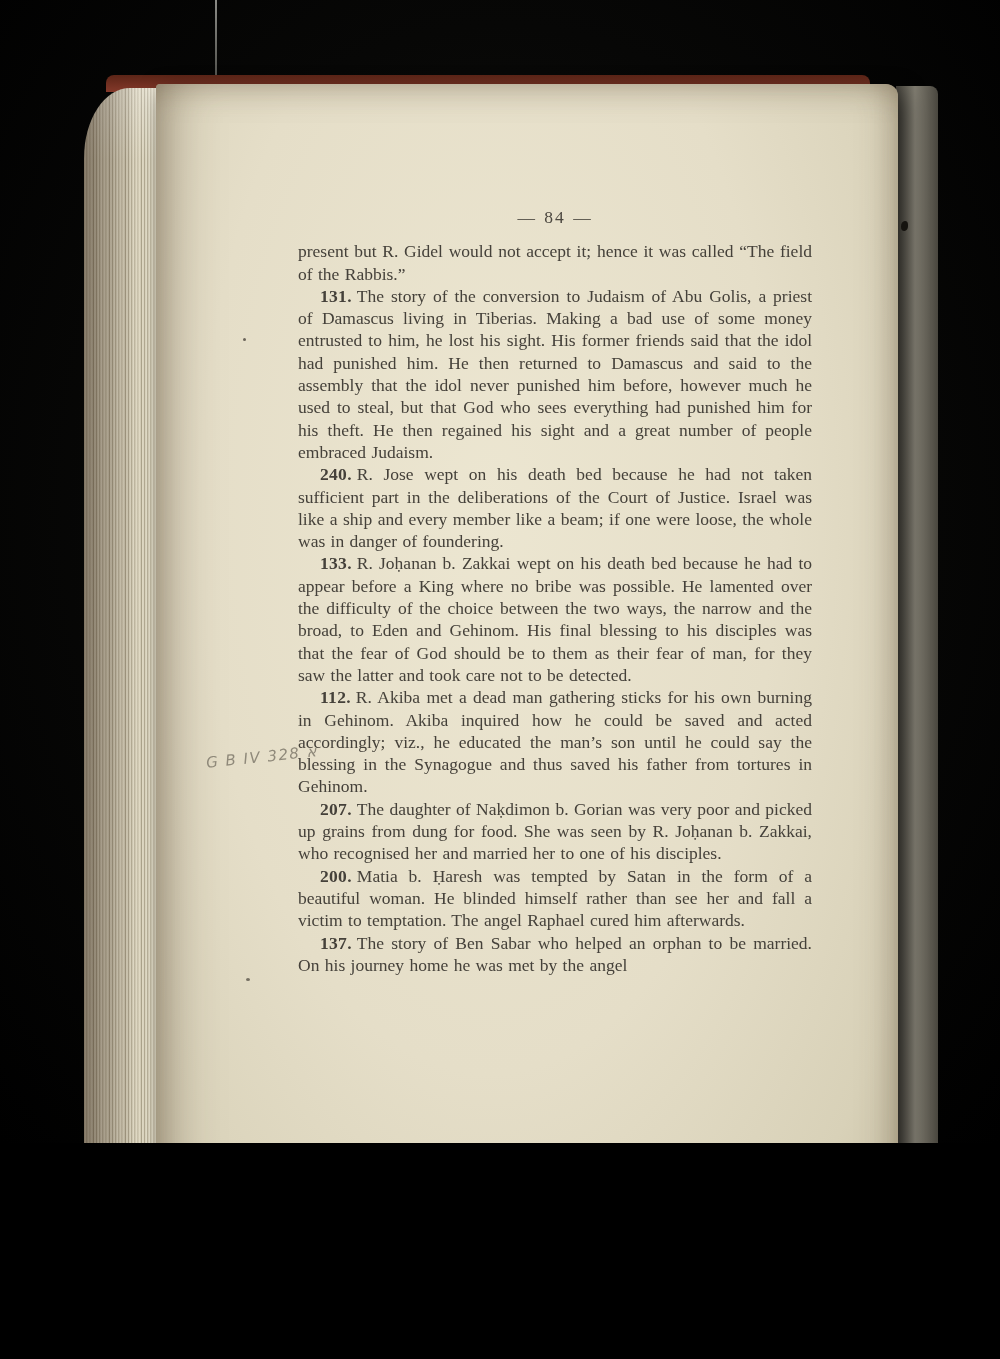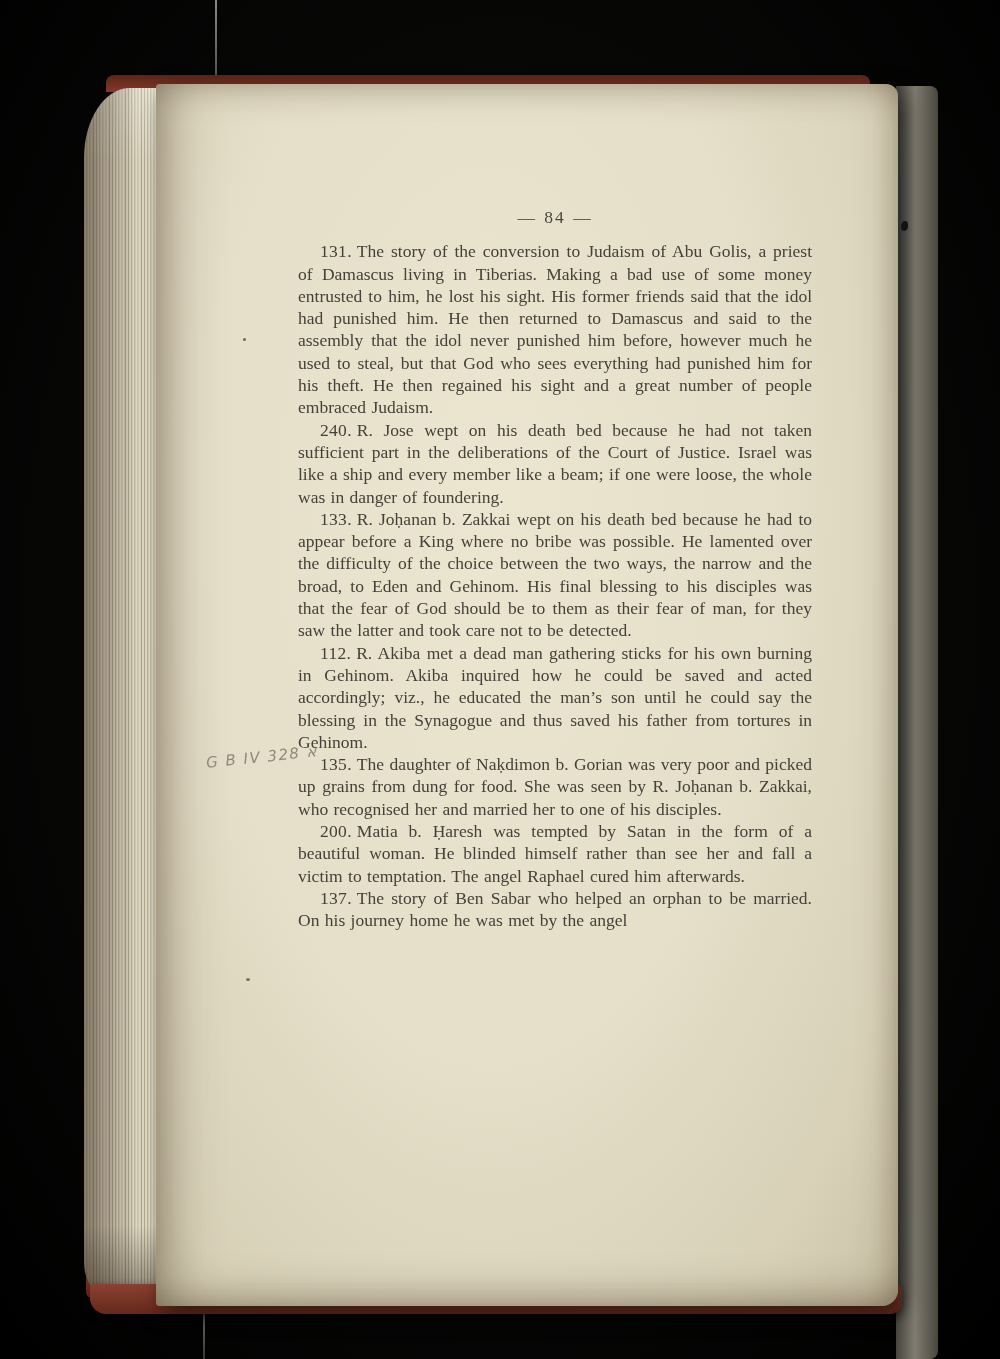--- a/index.html
+++ b/index.html
@@ -1,17 +1,17 @@
 <!DOCTYPE html>
 <html><head>
 <meta charset="utf-8">
 <style>
   html,body { margin:0; padding:0; background:#000; }
   .scene {
-    position:relative; width:1000px; height:1359px; overflow:hidden;
+    position:relative; width:1000px; height:1143px; overflow:hidden;
     background: radial-gradient(ellipse at 50% 45%, #121210 0%, #070706 55%, #000 100%);
     font-family:"Liberation Serif","DejaVu Serif",serif;
   }
   
   .string-top { position:absolute; left:215px; top:0; width:2px; height:90px;
     background:linear-gradient(180deg,#8a8a85,#4a4a45); }
   .string-bottom { position:absolute; left:203px; top:1306px; width:2px; height:53px;
     background:linear-gradient(180deg,#757166,#3a382f); }
   
   .cover-top { position:absolute; left:106px; top:75px; width:764px; height:17px;
@@ -49,21 +49,21 @@
       inset 0 -28px 45px -26px rgba(85,68,45,.45),
       inset 0 22px 38px -26px rgba(95,78,55,.35),
       6px 8px 22px rgba(0,0,0,.55);
   }
   .textblock { position:absolute; left:142px; top:122px; width:514px;
     color:#45413a; font-size:17.5px; line-height:22.3px; text-align:justify;
     word-spacing:1px; }
   .pagenum { text-align:center; margin:0 0 12px 0; letter-spacing:2px; color:#4c4840; }
   .para { margin:0; }
   .para.indent { text-indent:22px; }
-  .pnum { font-weight:400; padding-right:5px; letter-spacing:.3px; }
+  .pnum { font-weight:700; padding-right:5px; letter-spacing:.3px; }
   
   .margin-note { position:absolute; left:206px; top:748px; transform:rotate(-6deg);
     font-family:"DejaVu Sans",sans-serif; font-style:italic; font-size:15px;
     color:#8f897a; letter-spacing:1.5px; white-space:nowrap; }
   
   .speck { position:absolute; left:901px; top:221px; width:7px; height:10px;
     background:#15130f; border-radius:60% 45% 55% 50%; }
   .speck2 { position:absolute; left:243px; top:338px; width:3px; height:3px;
     background:#6b655a; border-radius:50%; }
   .speck3 { position:absolute; left:246px; top:978px; width:4px; height:3px;
@@ -82,30 +82,31 @@
   <div class="page-stack"></div>
   <div class="stack-fan"></div>
   <div class="right-band"></div>
   <div class="cover-bottom"></div>
 
   <div class="page">
     <div class="textblock">
 
       <div class="pagenum">— 84 —</div>
 
+      <p class="para"><span>present but R. Gidel would not accept it; hence it was called “The field of the Rabbis.”</span></p>
 
       <p class="para indent"><span class="pnum">131.</span><span>The story of the conversion to Judaism of Abu Golis, a priest of Damascus living in Tiberias. Making a bad use of some money entrusted to him, he lost his sight. His former friends said that the idol had punished him. He then returned to Damascus and said to the assembly that the idol never punished him before, however much he used to steal, but that God who sees everything had punished him for his theft. He then regained his sight and a great number of people embraced Judaism.</span></p>
 
       <p class="para indent"><span class="pnum">240.</span><span>R. Jose wept on his death bed because he had not taken sufficient part in the deliberations of the Court of Justice. Israel was like a ship and every member like a beam; if one were loose, the whole was in danger of foundering.</span></p>
 
       <p class="para indent"><span class="pnum">133.</span><span>R. Joḥanan b. Zakkai wept on his death bed because he had to appear before a King where no bribe was possible. He lamented over the difficulty of the choice between the two ways, the narrow and the broad, to Eden and Ge­hinom. His final blessing to his disciples was that the fear of God should be to them as their fear of man, for they saw the latter and took care not to be detected.</span></p>
 
       <p class="para indent"><span class="pnum">112.</span><span>R. Akiba met a dead man gathering sticks for his own burning in Gehinom. Akiba inquired how he could be saved and acted accordingly; viz., he educated the man’s son until he could say the blessing in the Synagogue and thus saved his father from tortures in Gehinom.</span></p>
 
-      <p class="para indent"><span class="pnum">135.</span><span>The daughter of Naḳdimon b. Gorian was very poor and picked up grains from dung for food. She was seen by R. Joḥanan b. Zakkai, who recognised her and married her to one of his disciples.</span></p>
+      <p class="para indent"><span class="pnum">207.</span><span>The daughter of Naḳdimon b. Gorian was very poor and picked up grains from dung for food. She was seen by R. Joḥanan b. Zakkai, who recognised her and married her to one of his disciples.</span></p>
 
       <p class="para indent"><span class="pnum">200.</span><span>Matia b. Ḥaresh was tempted by Satan in the form of a beautiful woman. He blinded himself rather than see her and fall a victim to temptation. The angel Raphael cured him afterwards.</span></p>
 
       <p class="para indent"><span class="pnum">137.</span><span>The story of Ben Sabar who helped an orphan to be married. On his journey home he was met by the angel</span></p>
 
     </div>
   </div>
 
   <div class="margin-note">G B IV 328 א</div>
   <div class="speck"></div>

